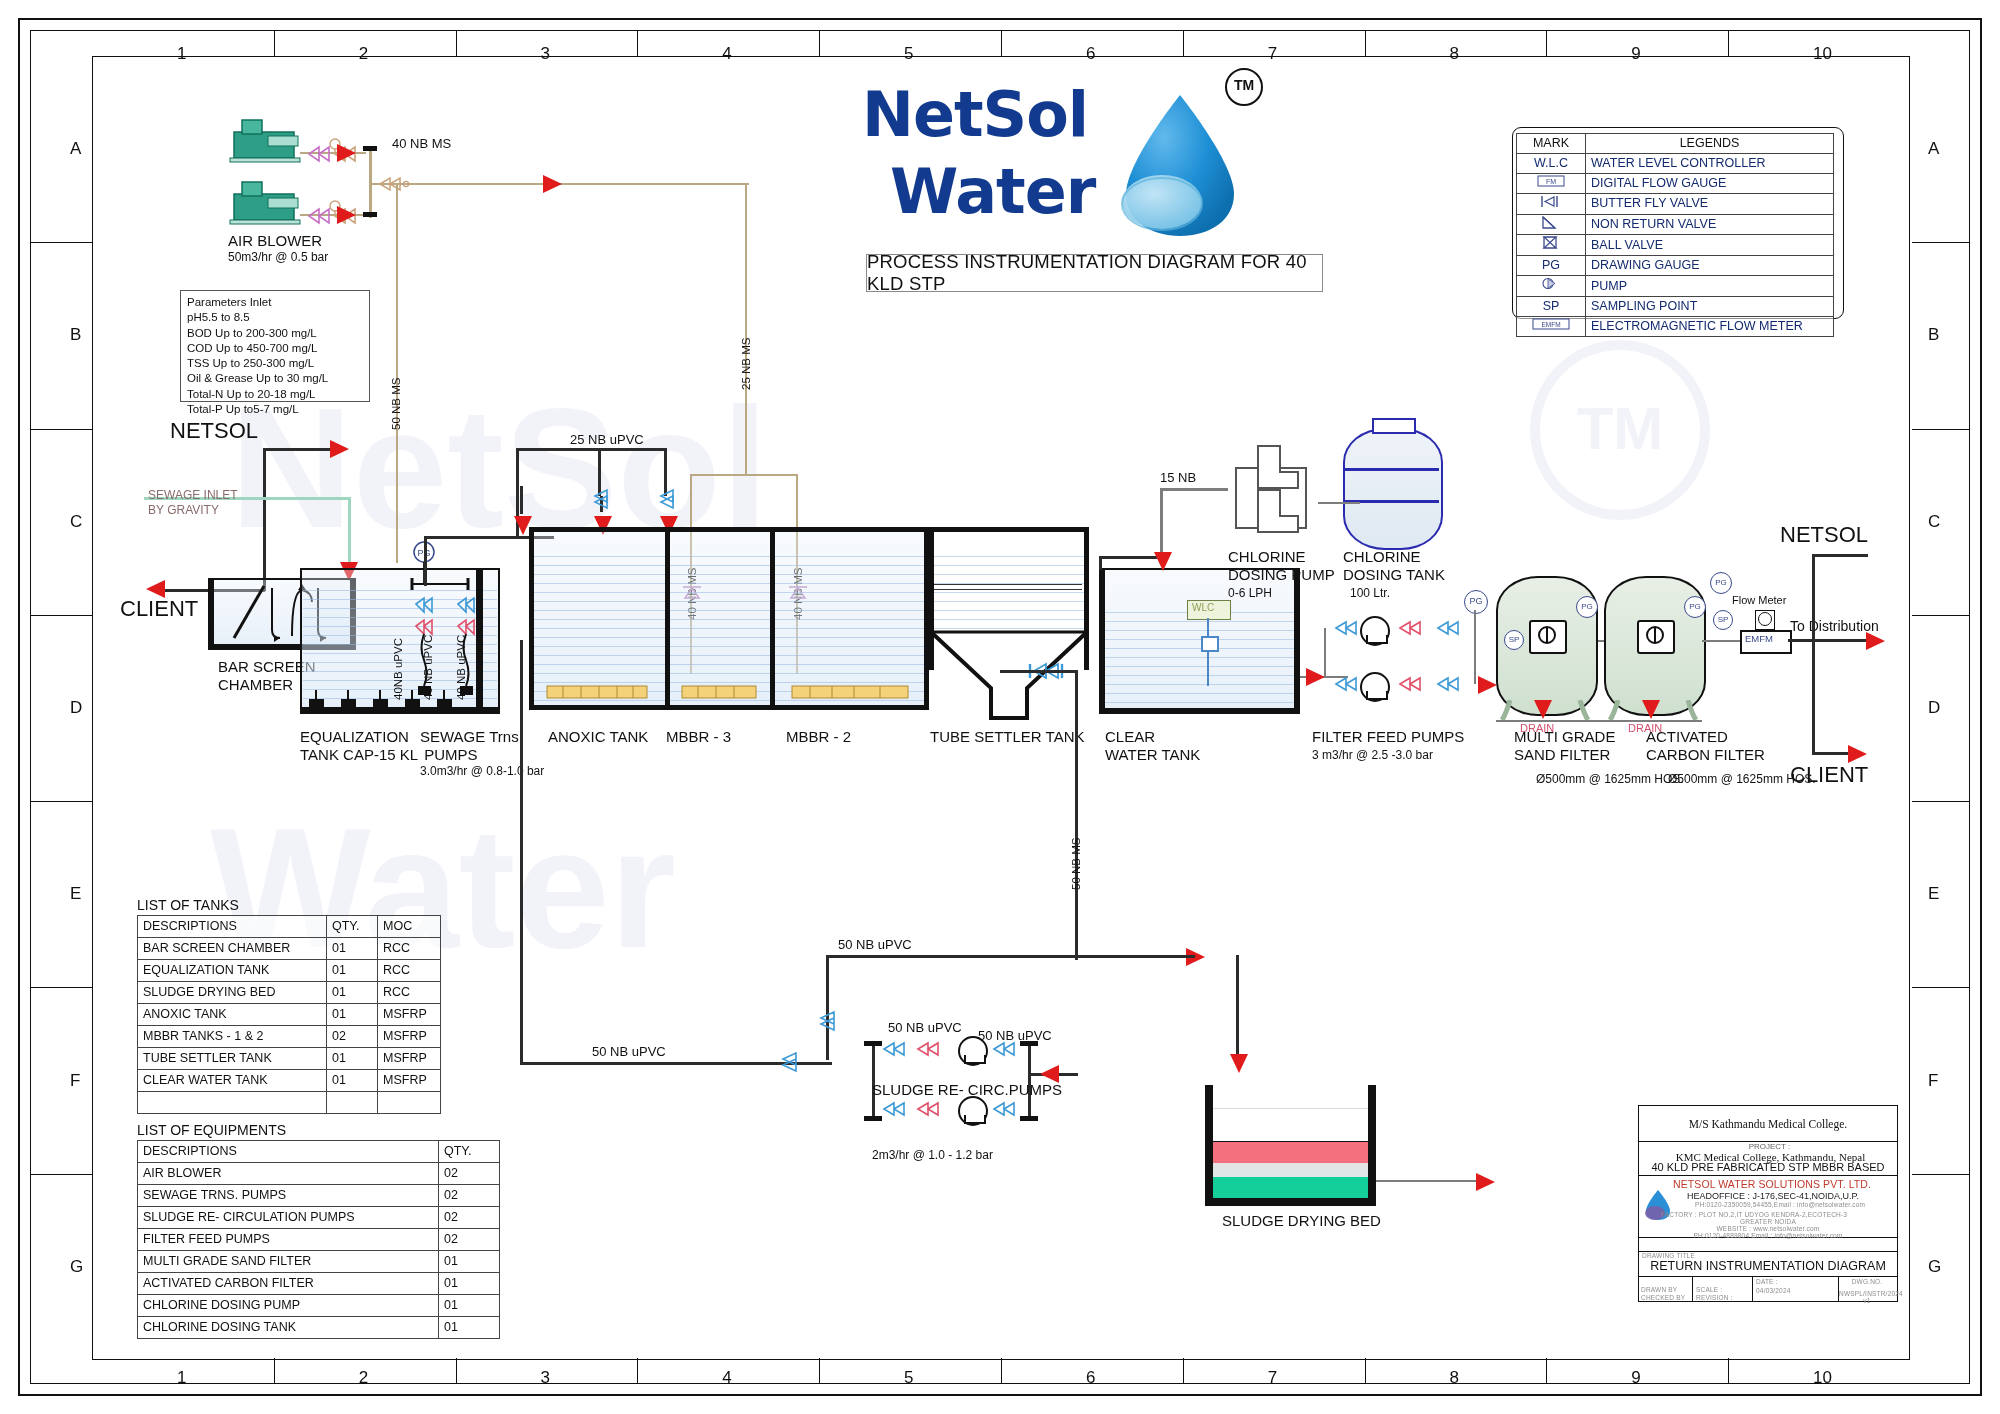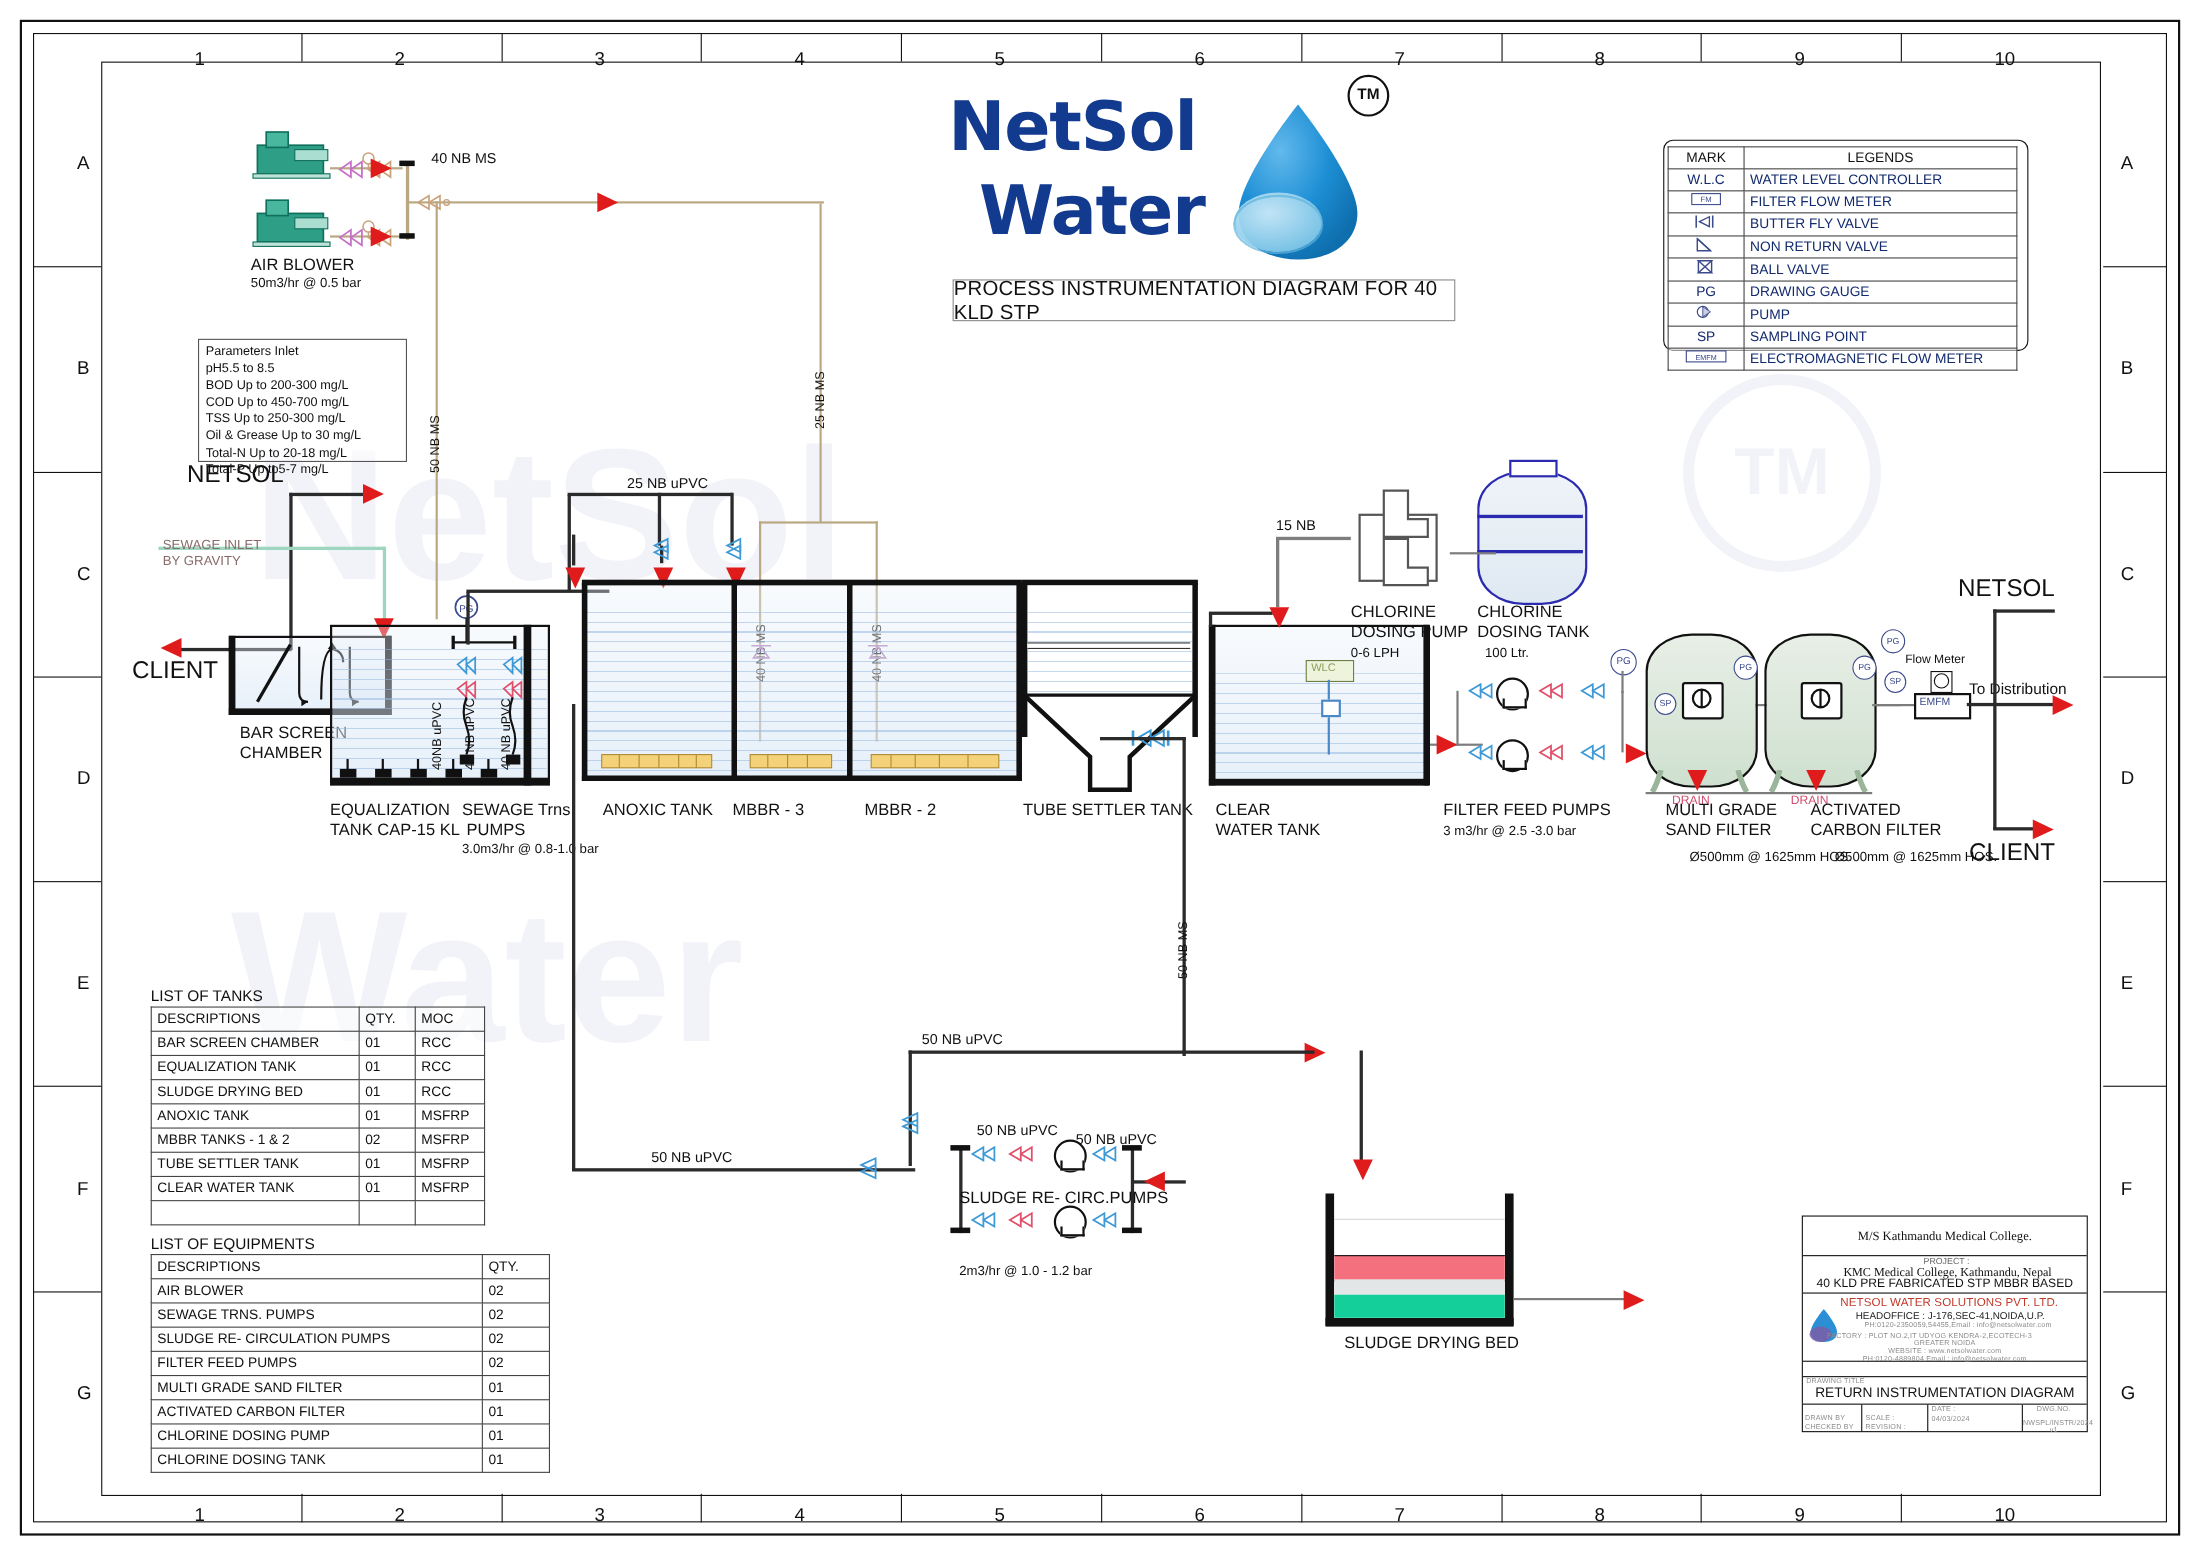--- a/index.html
+++ b/index.html
@@ -18,21 +18,21 @@
   .legend-tbl{left:1516px;top:133px;width:318px;font-size:11.5px;}
   .legend-tbl td{padding:0px 4px;height:15px;}
   .legend-tbl td.mk{width:58px;text-align:center;color:#132b6e;margin-left:20px;}
   .legend-tbl td.lg{color:#132b6e;}
   .legend-tbl tr.hdr td{color:#111;text-align:center;}
   .legend-round{position:absolute;left:1512px;top:127px;width:330px;height:190px;border:1.5px solid #111;border-radius:9px;background:#fff;}
   .tanks-tbl{left:137px;top:915px;font-size:13px;}
   .tanks-tbl td{height:19px;}
   .equip-tbl{left:137px;top:1140px;font-size:13px;}
   .equip-tbl td{height:19px;}
-  .param-box{position:absolute;left:180px;top:308px;width:190px;height:112px;border:1px solid #555;background:rgba(255,255,255,0.6);font-size:11.5px;line-height:1.33;padding:4px 6px;box-sizing:border-box;color:#111;}
+  .param-box{position:absolute;left:180px;top:290px;width:190px;height:112px;border:1px solid #555;background:rgba(255,255,255,0.6);font-size:11.5px;line-height:1.33;padding:4px 6px;box-sizing:border-box;color:#111;}
   
   .maintitle{position:absolute;left:866px;top:254px;width:455px;height:36px;border:1.5px solid #8a8a8a;background:#fff;display:flex;align-items:center;justify-content:center;font-size:18.5px;color:#111;letter-spacing:.2px;}
   
   .wm{position:absolute;color:rgba(70,90,150,0.07);font-weight:bold;user-select:none;}
   .wm1{left:230px;top:370px;font-size:170px;}
   .wm2{left:210px;top:790px;font-size:170px;}
   .wmtm{position:absolute;left:1530px;top:340px;width:160px;height:160px;border-radius:50%;border:10px solid rgba(70,90,150,0.07);}
   .wmtm span{position:absolute;left:0;right:0;top:44px;text-align:center;font-size:60px;font-weight:bold;color:rgba(70,90,150,0.07);}
   
   .logo-ns{position:absolute;left:862px;top:78px;font-size:62px;font-weight:bold;color:#123a8f;letter-spacing:-1px;font-family:"DejaVu Sans",sans-serif;}
@@ -189,21 +189,21 @@
         </tr>
         <tr>
           <td class="mk">W.L.C</td>
           <td class="lg">WATER LEVEL CONTROLLER</td>
         </tr>
         <tr>
           <td class="mk"><svg width="30" height="12">
               <rect x="2" y="1" width="26" height="10" fill="none" stroke="#3b4a8c" stroke-width="1"></rect>
               <text x="15" y="9" font-size="7" text-anchor="middle" fill="#3b4a8c" font-family="Liberation Sans">FM</text>
             </svg></td>
-          <td class="lg">FILTER FLOW METER</td>
+          <td class="lg">DIGITAL FLOW GAUGE</td>
         </tr>
         <tr>
           <td class="mk"><svg width="26" height="13">
               <line x1="4" y1="1" x2="4" y2="12" stroke="#3b4a8c" stroke-width="1.4"></line>
               <path d="M7 6.5 L16 2 L16 11 Z" fill="none" stroke="#3b4a8c" stroke-width="1.2"></path>
               <line x1="19" y1="1" x2="19" y2="12" stroke="#3b4a8c" stroke-width="1.4"></line>
             </svg></td>
           <td class="lg">BUTTER FLY VALVE</td>
         </tr>
         <tr>

